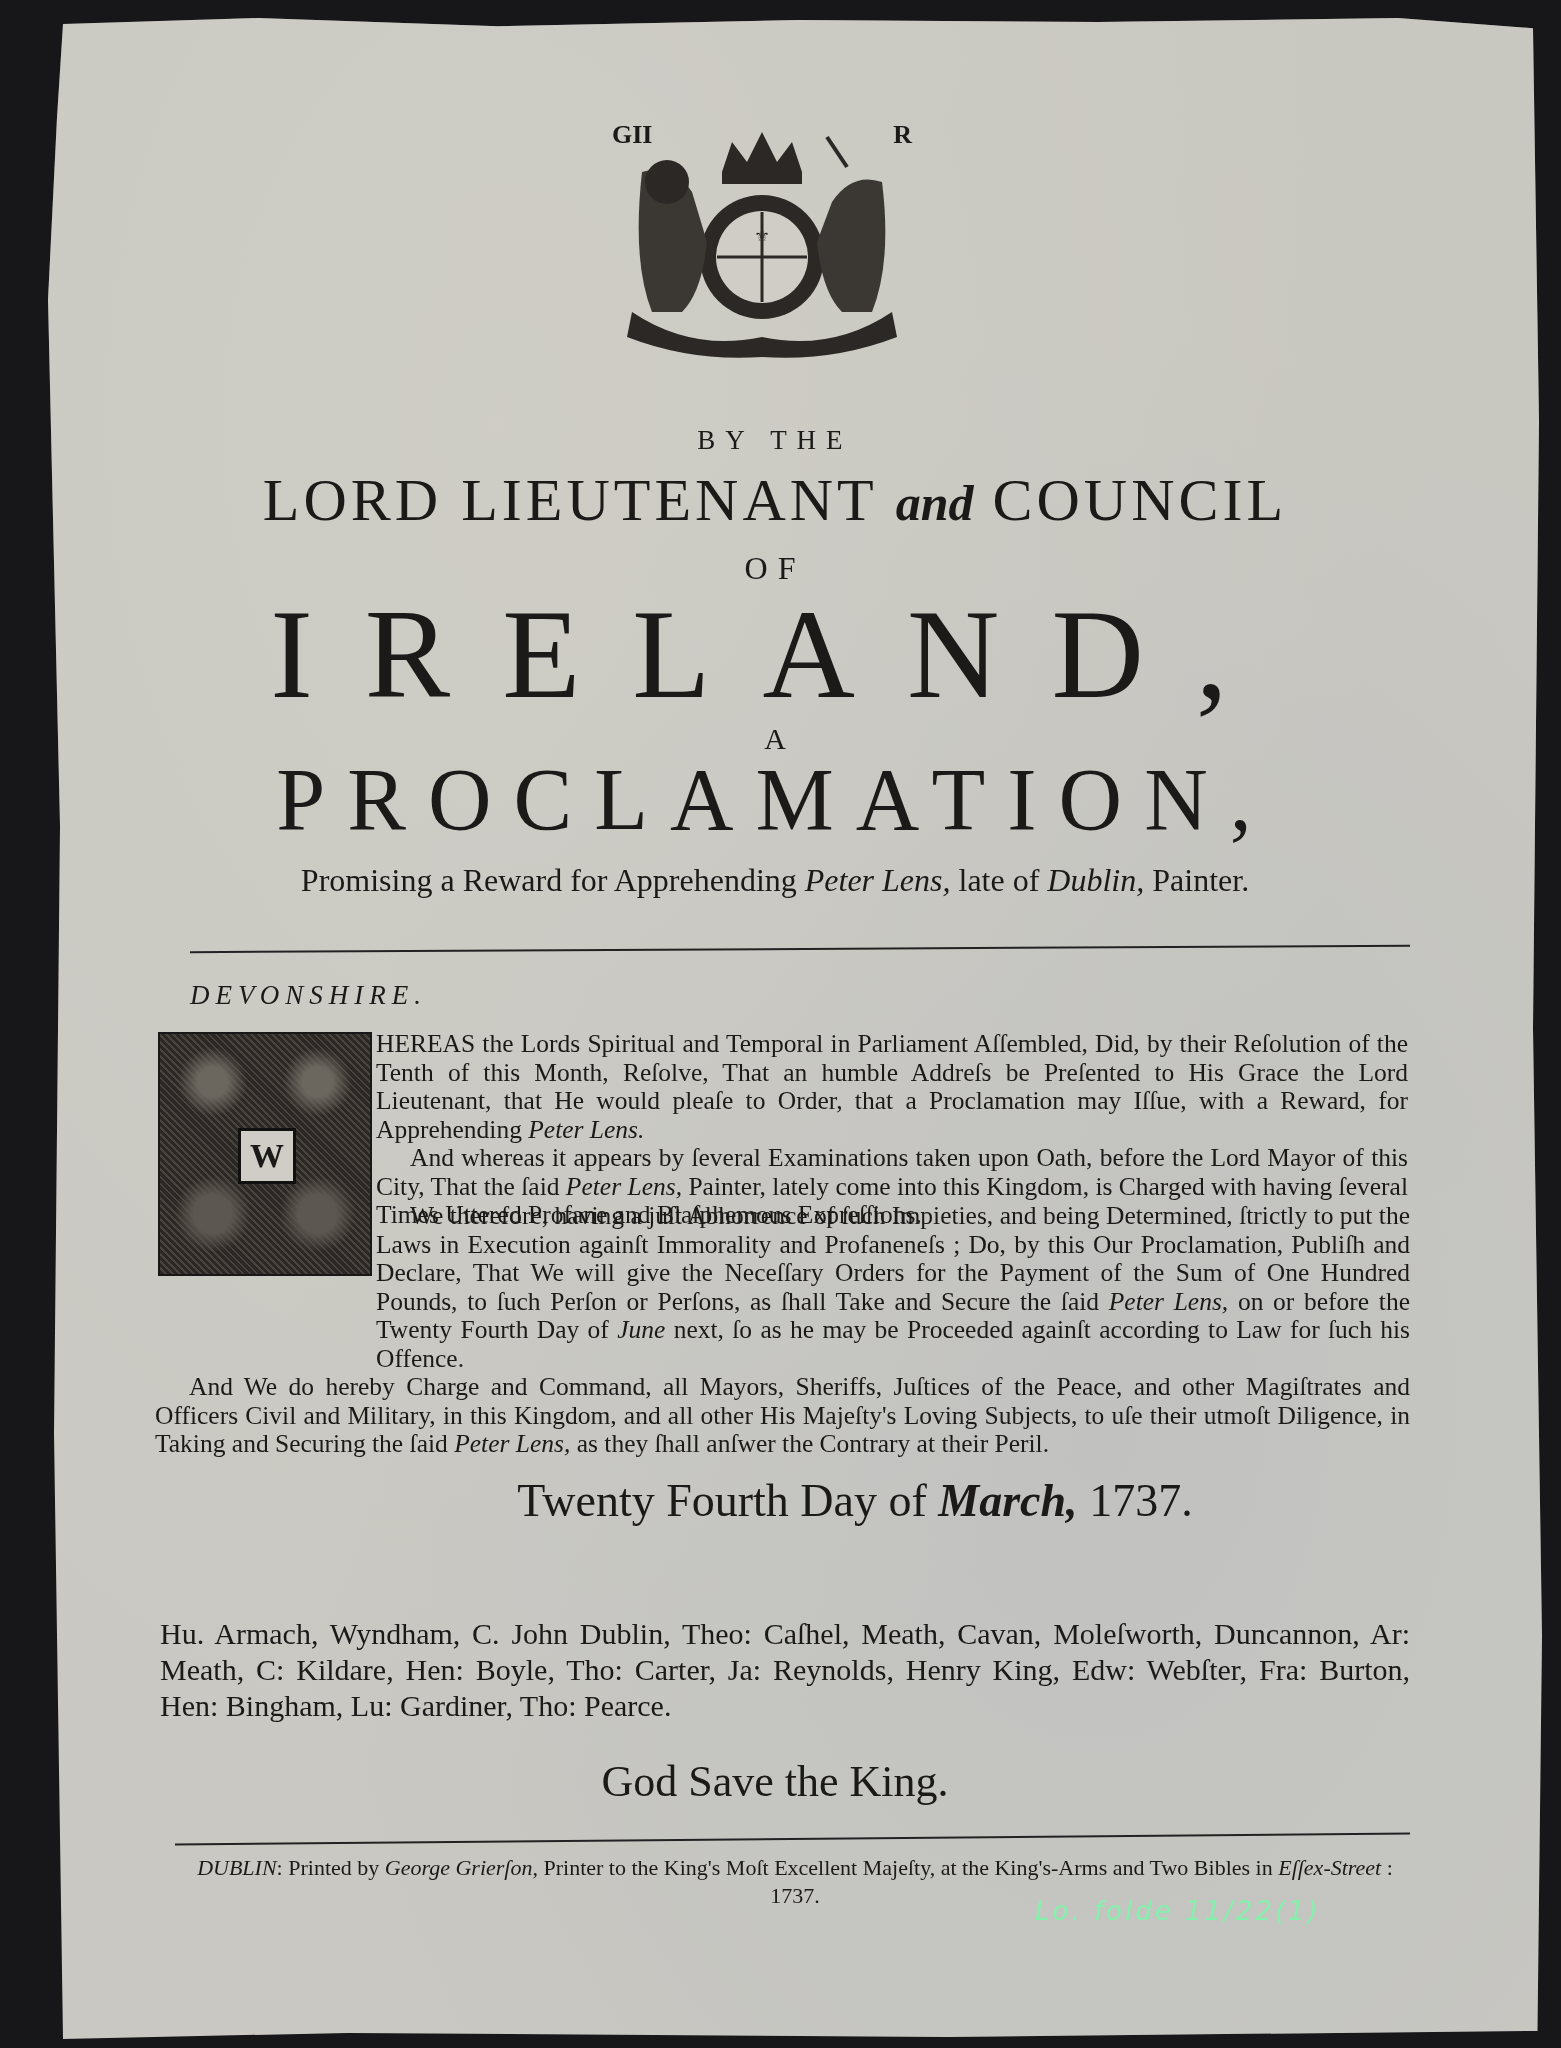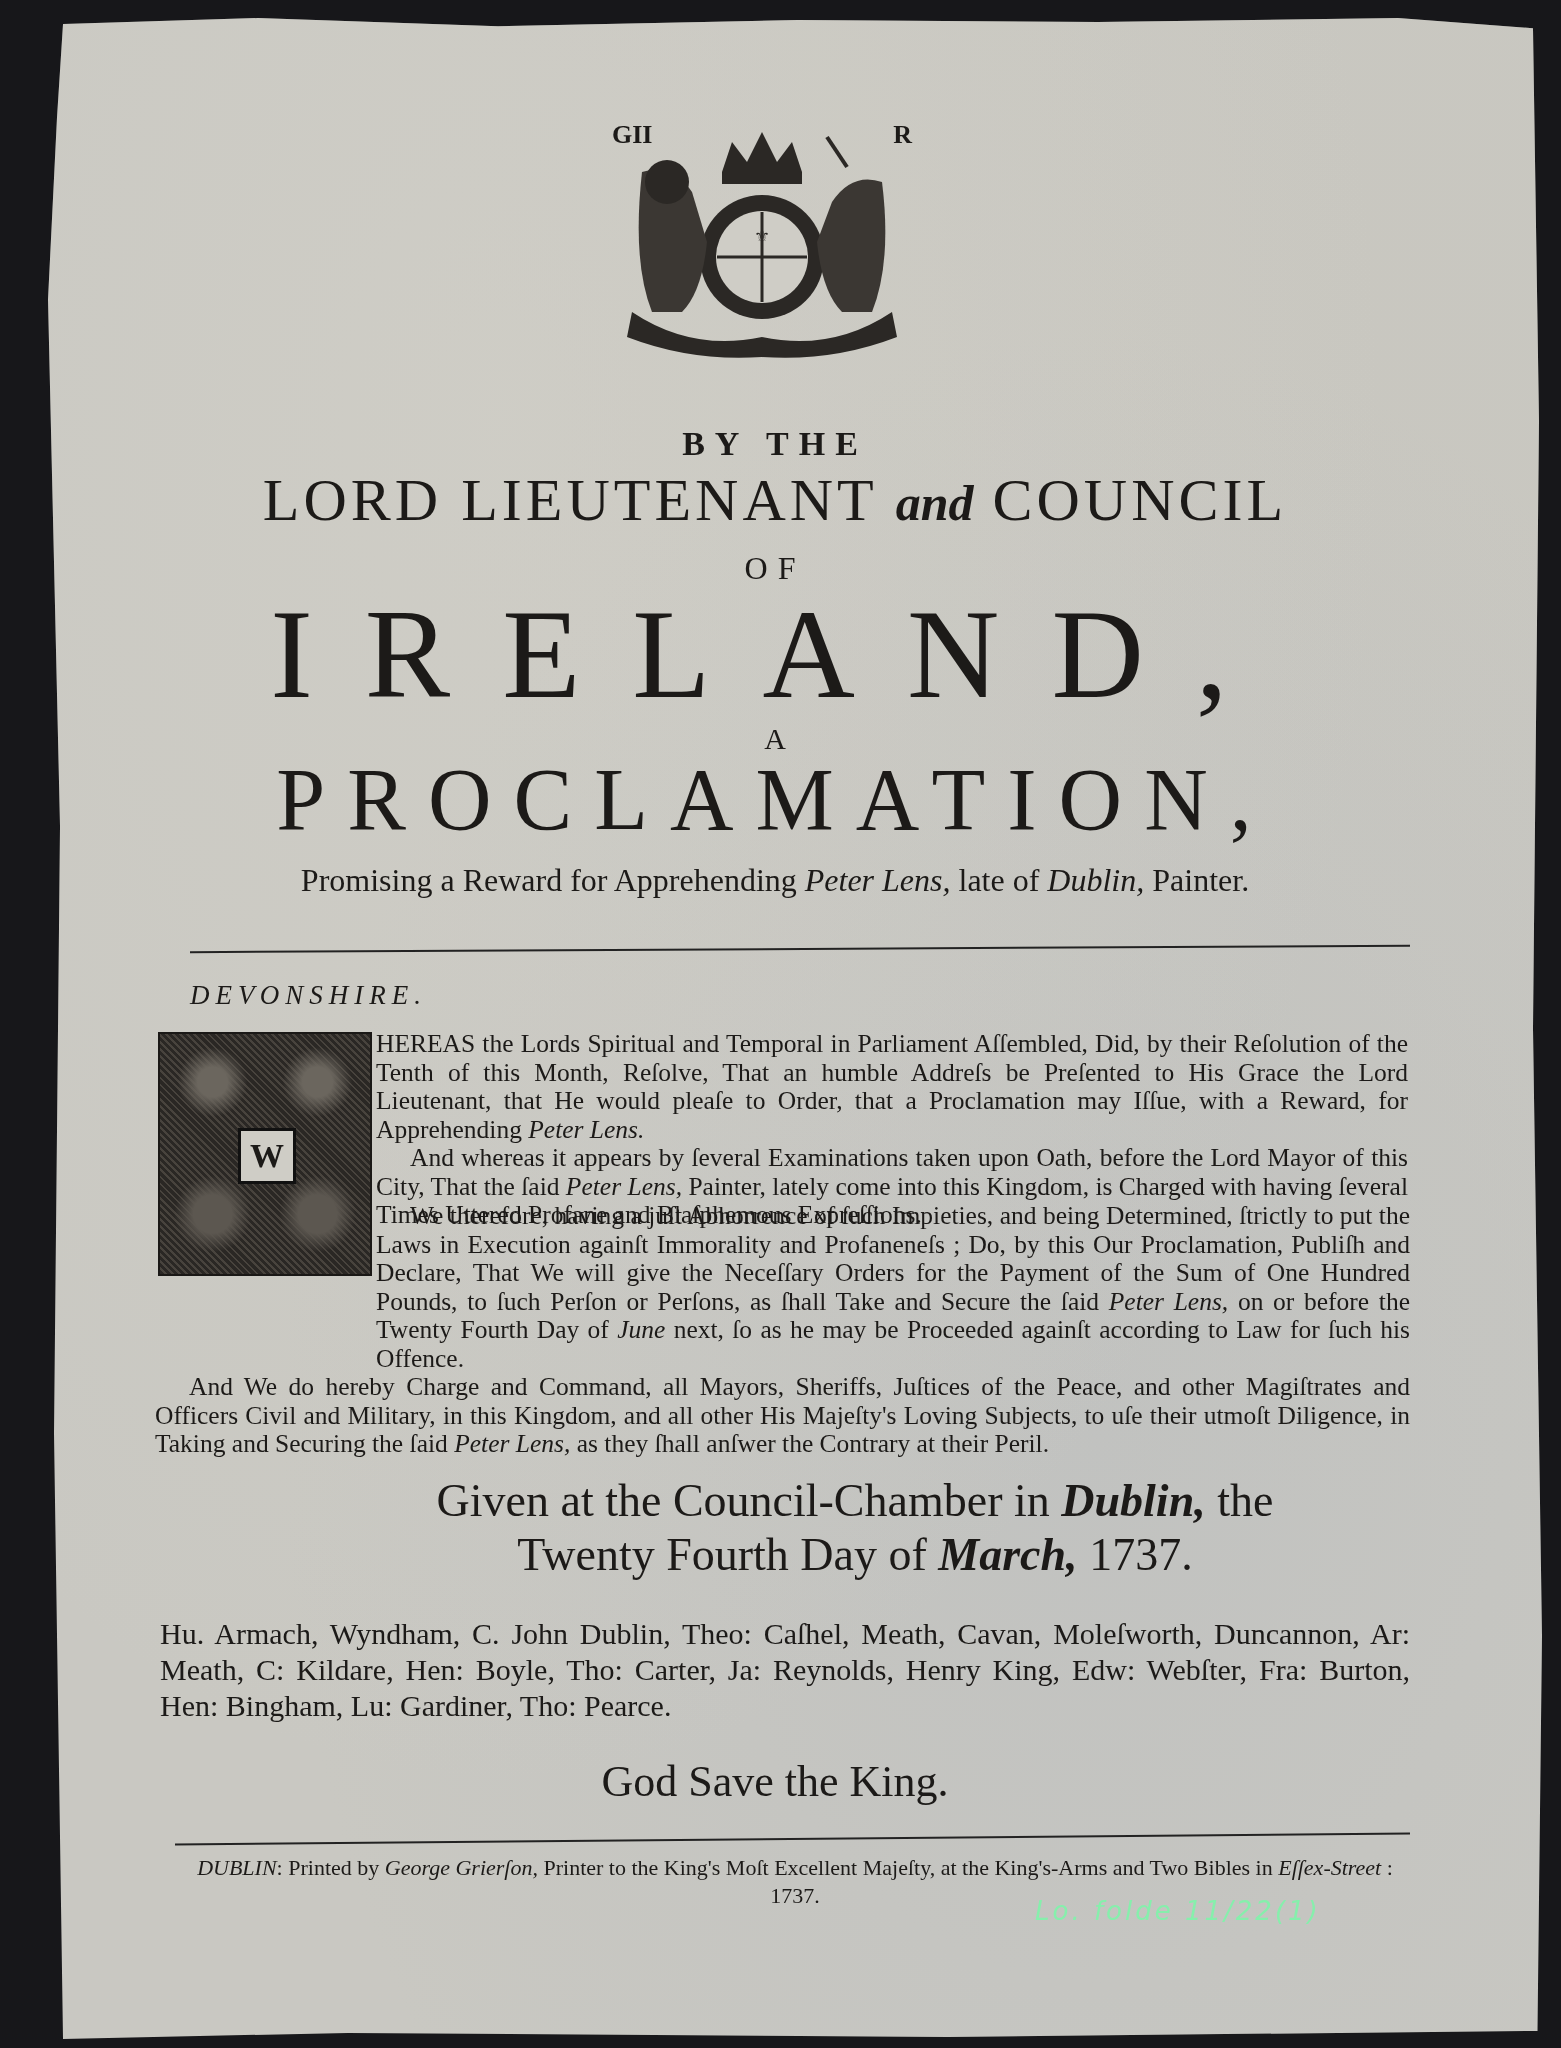--- a/index.html
+++ b/index.html
@@ -20,21 +20,21 @@
       clip-path: polygon(1% 0.4%, 14% 0.1%, 30% 0.5%, 50% 0.2%, 70% 0.3%, 90% 0.1%, 99% 0.6%, 99.4% 20%, 99% 50%, 99.6% 80%, 99.3% 99.5%, 60% 99.8%, 20% 99.6%, 1% 99.9%, 0.4% 70%, 0.8% 40%, 0% 14%, 0.6% 5%);
     }
     .arms {
       position:absolute; left:612px; top:112px; width:300px; height:250px;
     }
     .arms .gr { position:absolute; top:8px; font-weight:bold; font-size:26px; }
     .arms .g { left:0; }
     .arms .r { right:0; }
     .arms svg { position:absolute; left:0; top:0; }
     .center { position:absolute; left:140px; width:1270px; text-align:center; }
-    .by-the { top:425px; font-size:34px; letter-spacing:10px;font-weight:bold; }
+    .by-the { top:425px; font-size:27px; letter-spacing:10px; }
     .lord { top:466px; font-size:60px; letter-spacing:4px; }
     .lord .and { font-style:italic; font-weight:bold; font-size:50px; letter-spacing:0; }
     .of { top:550px; font-size:32px; letter-spacing:10px;text-align:center; }
     .ireland { top:590px; font-size:128px; letter-spacing:52px; line-height:1; }
     .a { top:722px; font-size:30px; }
     .procl { top:756px; font-size:88px; letter-spacing:22px; line-height:1; }
     .subtitle { top:862px; font-size:32px; }
     .subtitle i { font-style:italic; }
     .rule { position:absolute; height:2px; background:#222; }
     .devon { position:absolute; left:190px; top:980px; font-size:27px; font-style:italic; letter-spacing:6px; }
@@ -121,21 +121,20 @@
   <p><span>HEREAS the Lords Spiritual and Temporal in Parliament Aſſembled, Did, by their Reſolution of the Tenth of this Month, Reſolve, That an humble Addreſs be Preſented to His Grace the Lord Lieutenant, that He would pleaſe to Order, that a Proclamation may Iſſue, with a Reward, for Apprehending </span><i>Peter Lens.</i></p>
   <p class="indent"><span>And whereas it appears by ſeveral Examinations taken upon Oath, before the Lord Mayor of this City, That the ſaid </span><i>Peter Lens,</i><span> Painter, lately come into this Kingdom, is Charged with having ſeveral Times Uttered Profane and Blaſphemous Expreſſions.</span></p>
 </div>
 
 <div class="body-text" style="left:155px; top:1202px; width:1255px;">
   <p style="padding-left:221px; text-indent:34px;"><span>We therefore, having a juſt Abhorrence of ſuch Impieties, and being Determined, ſtrictly to put the Laws in Execution againſt Immorality and Profaneneſs ; Do, by this Our Proclamation, Publiſh and Declare, That We will give the Neceſſary Orders for the Payment of the Sum of One Hundred Pounds, to ſuch Perſon or Perſons, as ſhall Take and Secure the ſaid </span><i>Peter Lens,</i><span> on or before the Twenty Fourth Day of </span><i>June</i><span> next, ſo as he may be Proceeded againſt according to Law for ſuch his Offence.</span></p>
   <p class="indent"><span>And We do hereby Charge and Command, all Mayors, Sheriffs, Juſtices of the Peace, and other Magiſtrates and Officers Civil and Military, in this Kingdom, and all other His Majeſty's Loving Subjects, to uſe their utmoſt Diligence, in Taking and Securing the ſaid </span><i>Peter Lens,</i><span> as they ſhall anſwer the Contrary at their Peril.</span></p>
 </div>
 
 <div class="center given" style="left:300px; width:1110px;">
-  <div><span>Given at the Council-Chamber in </span><i>Dublin,</i><span> the</span></div>
   <div><span>Twenty Fourth Day of </span><i>March,</i><span> 1737.</span></div>
 </div>
 
 <div class="signers">
   <p>Hu. Armach, Wyndham, C. John Dublin, Theo: Caſhel, Meath, Cavan, Moleſworth, Duncannon, Ar: Meath, C: Kildare, Hen: Boyle, Tho: Carter, Ja: Reynolds, Henry King, Edw: Webſter, Fra: Burton, Hen: Bingham, Lu: Gardiner, Tho: Pearce.</p>
 </div>
 
 <div class="center gsk">God Save the King.</div>
 
 <div class="rule" style="left:175px; top:1838px; width:1235px; transform:rotate(-0.5deg);"></div>

